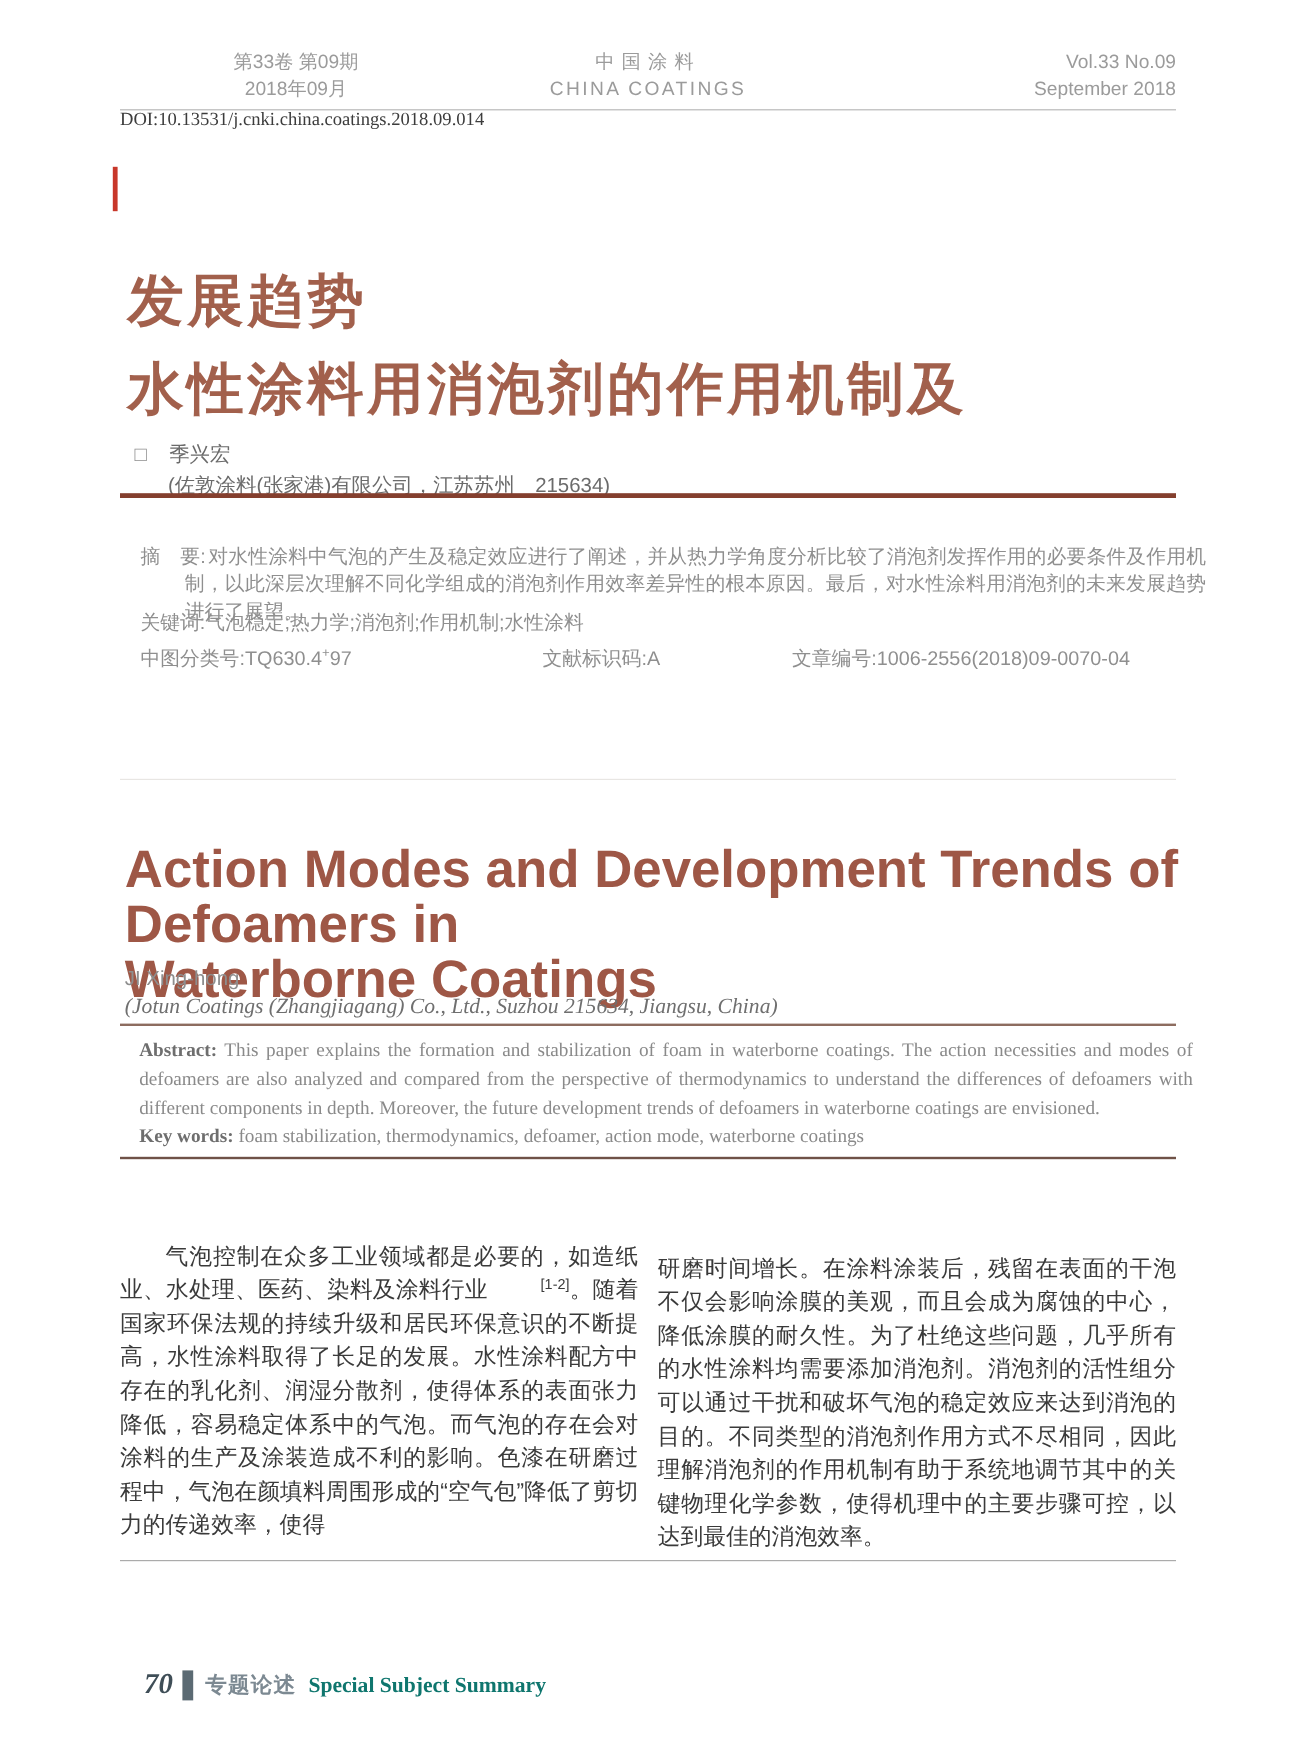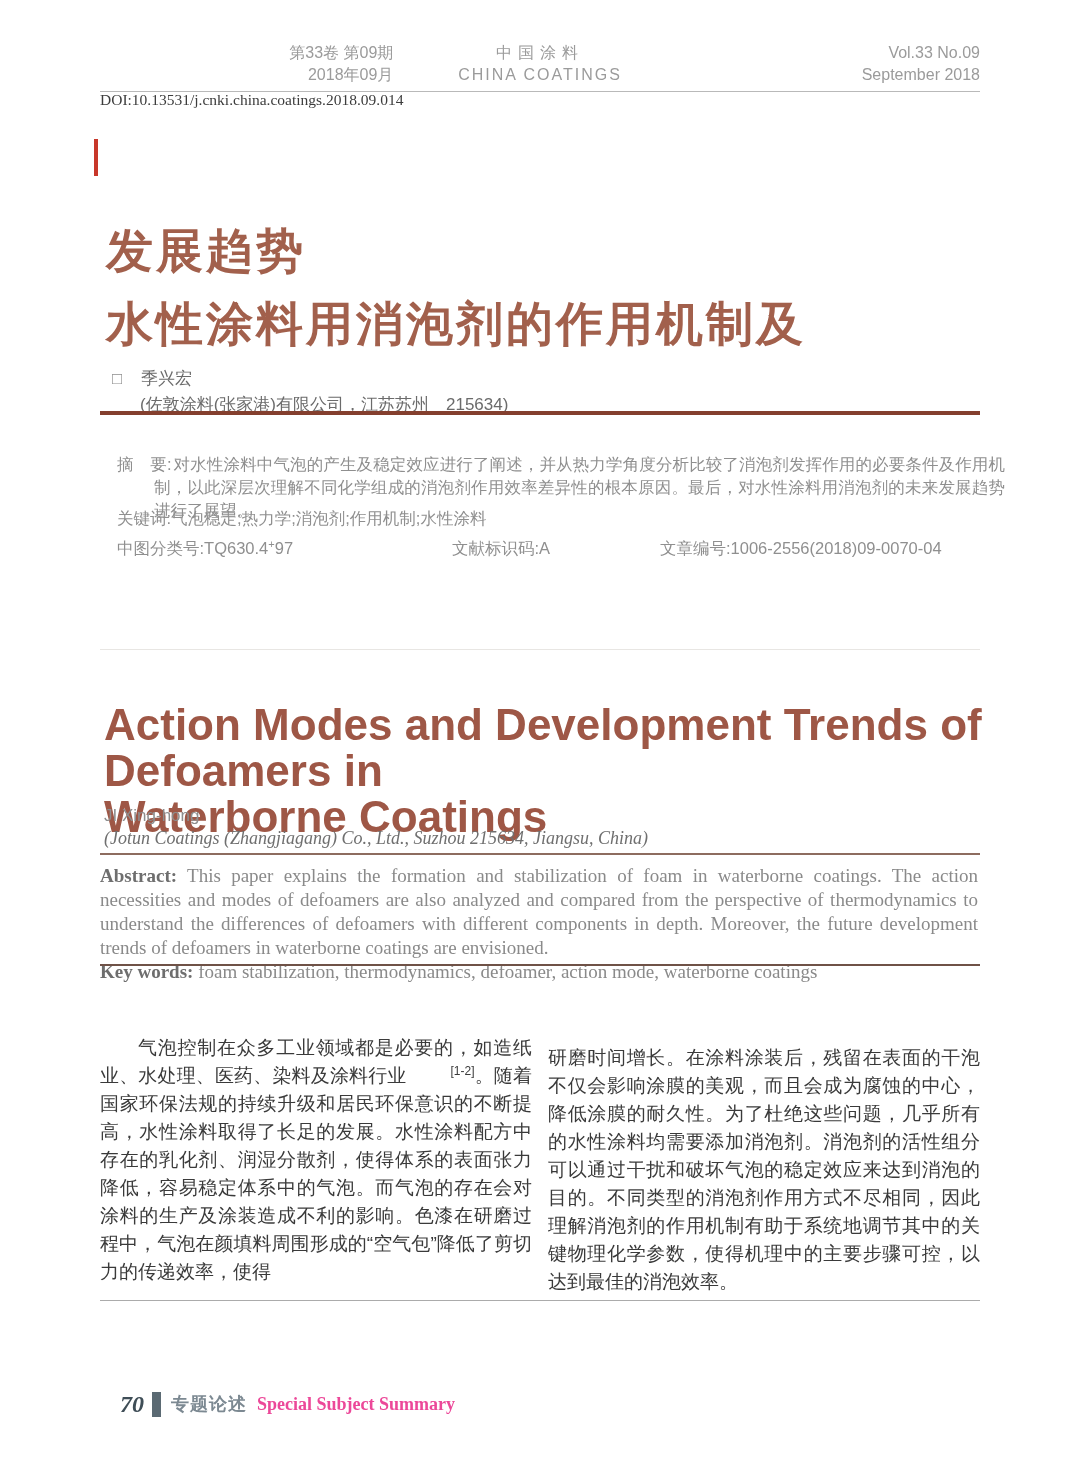--- a/index.html
+++ b/index.html
@@ -2,21 +2,21 @@
 <html><head>
 <meta charset="utf-8">
 <style>
   html,body{margin:0;padding:0;background:#ffffff;}
   .page{position:relative;width:1075px;height:1459px;background:#ffffff;overflow:hidden;
         font-family:"Liberation Sans", sans-serif;}
 
   
   .jheader{position:absolute;left:100px;top:42px;width:880px;color:#9b9b9b;font-size:16px;line-height:22px;}
   .jheader-grid{display:grid;grid-template-columns:1fr 1fr 1fr;}
-  .jh-left{text-align:right;}
+  .jh-left{text-align:center;}
   .jh-center{text-align:center;}
   .jh-center .cn{letter-spacing:6px;}
   .jh-center .en{letter-spacing:2px;}
   .jh-right{text-align:right;}
   .header-rule{margin-top:5px;border-top:1px solid #b9b9b9;height:0;}
   .doi{position:absolute;left:100px;top:91px;font-family:"Liberation Serif", serif;font-size:15.5px;color:#3c3c3c;}
 
   .red-mark{position:absolute;left:94px;top:139px;width:4px;height:37px;background:#c8372a;}
 
   
@@ -40,22 +40,22 @@
   .light-rule{position:absolute;left:100px;top:649px;width:880px;border-top:1px solid #e8e6e3;height:0;}
 
   
   .en-title{position:absolute;left:104px;top:702px;width:880px;font-size:44px;line-height:46px;
             font-weight:bold;color:#9e5746;}
   .en-author{position:absolute;left:104px;top:806px;font-size:17px;color:#8e8e8e;}
   .en-affil{position:absolute;left:104px;top:828px;font-size:18px;color:#6f6f6f;
             font-family:"Liberation Serif", serif;font-style:italic;}
   .thin-rule1{position:absolute;left:100px;top:853px;width:880px;border-top:2px solid #8d6c5f;height:0;}
 
-  .en-abstract{position:absolute;left:100px;top:864px;width:878px;font-family:"Liberation Serif", serif;
-               font-size:19px;line-height:24px;color:#8a8a8a;text-align:justify;}
+  .en-abstract{position:absolute;left:116px;top:864px;width:878px;font-family:"Liberation Serif", serif;
+               font-size:16px;line-height:24px;color:#8a8a8a;text-align:justify;}
   .en-abstract .lab, .en-keywords .lab{font-weight:bold;color:#6e6e6e;}
   .thin-rule2{position:absolute;left:100px;top:964px;width:880px;border-top:2px solid #6f5247;height:0;}
 
   
   .body-cols{position:absolute;left:100px;top:1034px;width:880px;display:flex;gap:16px;}
   .col{width:432px;}
   .sec-heading{color:#a2604c;font-size:24px;font-weight:bold;line-height:30px;margin:0 0 2px 2px;letter-spacing:2px;}
   .sec-heading .num{margin-right:22px;}
   .body-text{font-size:19px;line-height:28px;color:#3a3a3a;text-align:justify;margin:0;}
   .indent{text-indent:2em;}
@@ -64,21 +64,21 @@
 
   
   .footnote-rule{position:absolute;left:100px;top:1300px;width:880px;border-top:1px solid #ababab;height:0;}
   .footnotes{position:absolute;left:102px;top:1306px;width:878px;font-size:16.5px;line-height:26px;color:#8f8f8f;}
 
   
   .pfooter{position:absolute;left:120px;top:1390px;display:flex;align-items:center;height:28px;}
   .page-num{font-family:"Liberation Serif", serif;font-style:italic;font-weight:bold;font-size:24px;color:#3f4e57;}
   .footer-bar{width:9px;height:25px;background:#5b6a73;margin:0 10px 0 8px;}
   .footer-cn{font-size:18px;font-weight:bold;color:#7c8992;letter-spacing:1px;margin-right:10px;}
-  .footer-en{font-family:"Liberation Serif", serif;font-weight:bold;font-size:18px;color:#ec4899;}
+  .footer-en{font-family:"Liberation Serif", serif;font-weight:bold;font-size:18px;color:#0f766e;}
 </style>
 </head>
 <body>
 
 <div class="page">
 
   <div class="jheader">
     <div class="jheader-grid">
       <div class="jh-left">
         <div>第33卷 第09期</div>

